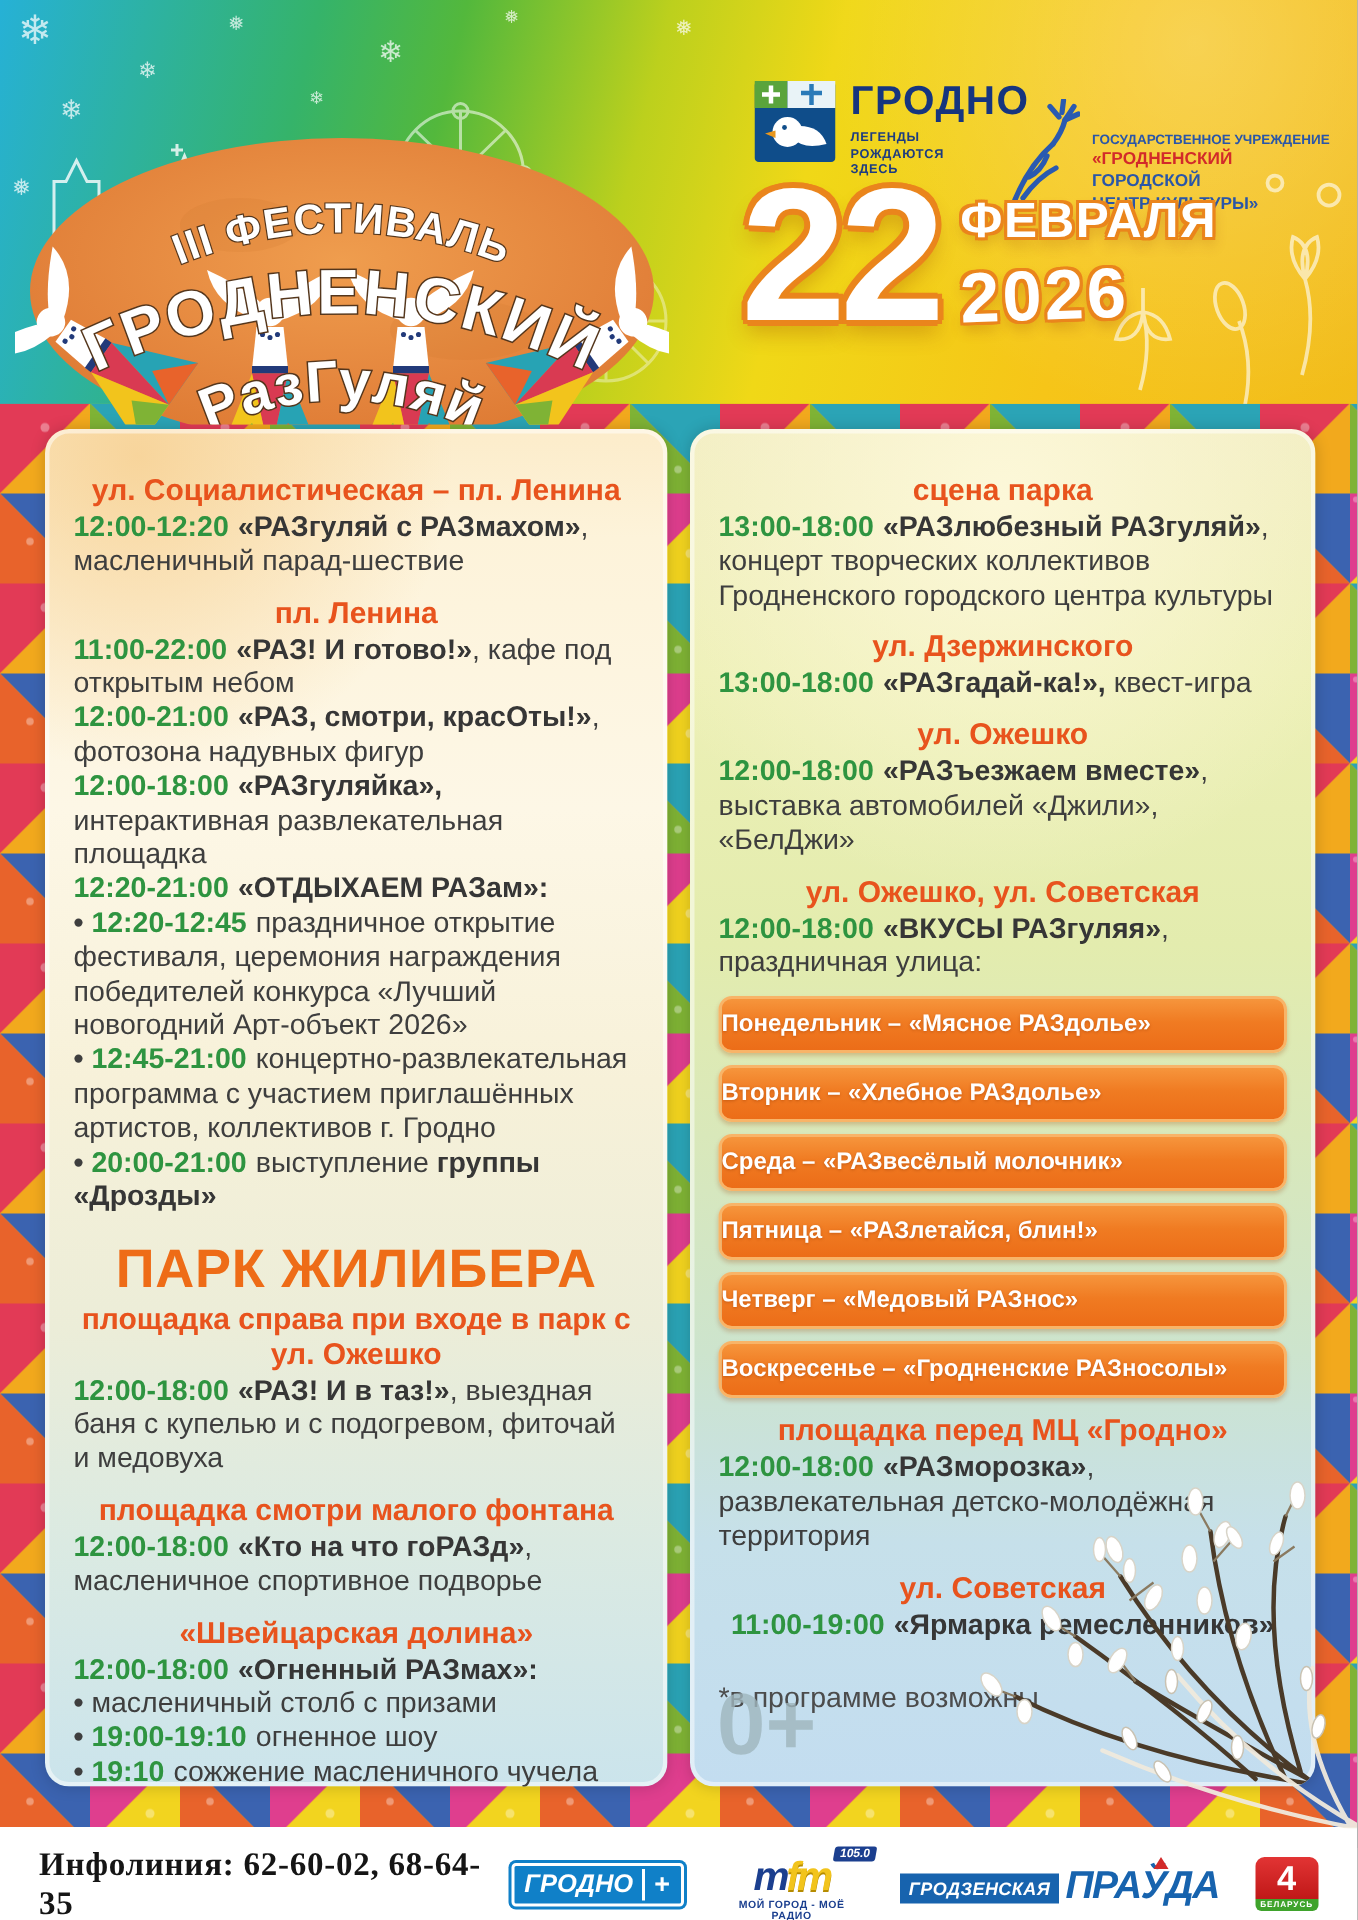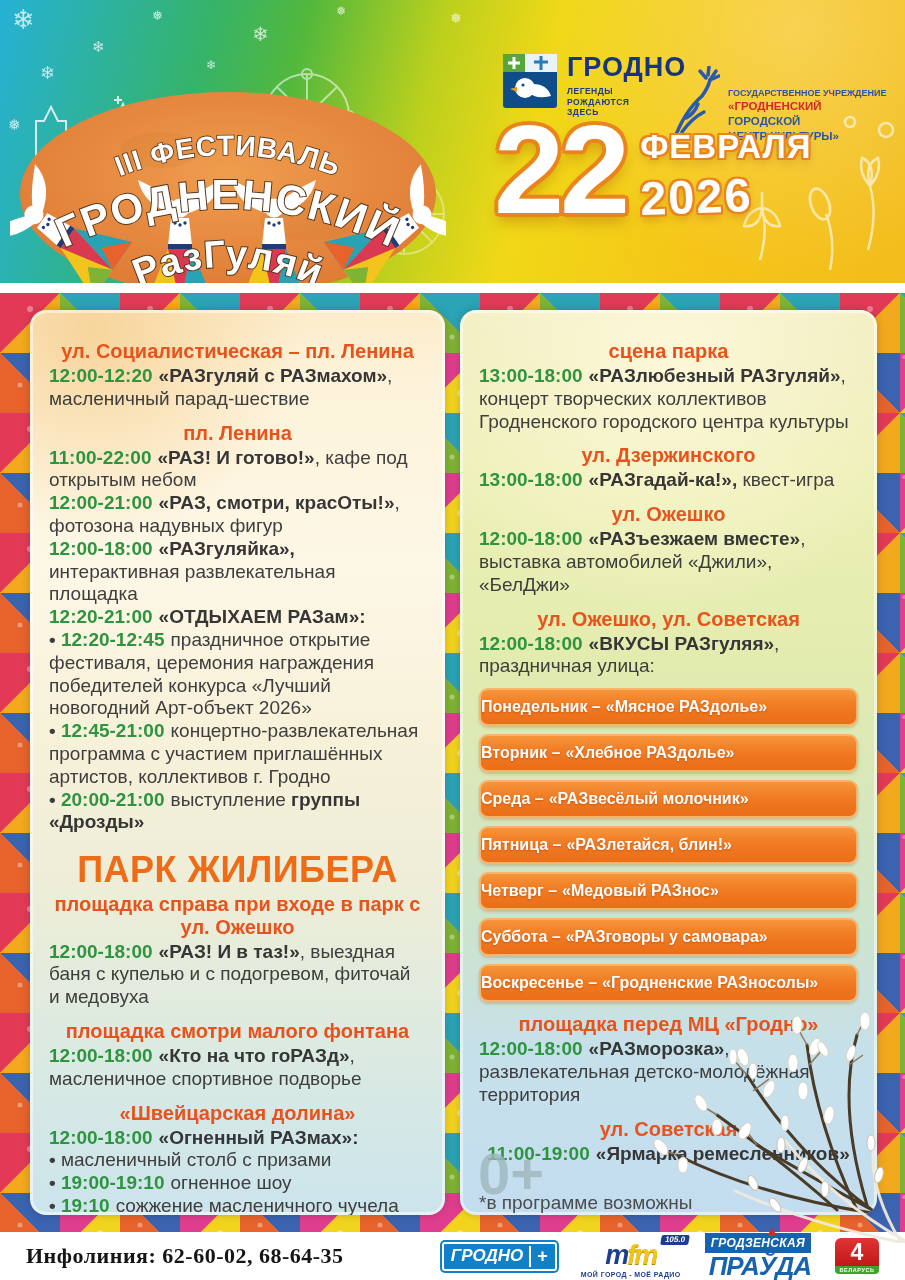--- a/index.html
+++ b/index.html
@@ -36,21 +36,21 @@
      text-shadow:-4px 0 0 #ea851c,4px 0 0 #ea851c,0 -4px 0 #ea851c,0 4px 0 #ea851c,
        -3px -3px 0 #ea851c,3px -3px 0 #ea851c,-3px 3px 0 #ea851c,3px 3px 0 #ea851c,0 9px 14px rgba(140,50,0,.3);}
   .d-col{margin-top:16px;}
   .d-month{font-size:33px;font-weight:700;color:#fff;letter-spacing:1px;
      text-shadow:-2px 0 0 #ea851c,2px 0 0 #ea851c,0 -2px 0 #ea851c,0 2px 0 #ea851c,
        -2px -2px 0 #ea851c,2px -2px 0 #ea851c,-2px 2px 0 #ea851c,2px 2px 0 #ea851c,0 5px 9px rgba(140,50,0,.3);}
   .d-year{font-size:47px;font-weight:800;color:#fff;margin-top:2px;transform:rotate(-2deg);letter-spacing:2px;
      text-shadow:-2px 0 0 #ea851c,2px 0 0 #ea851c,0 -2px 0 #ea851c,0 2px 0 #ea851c,
        -2px -2px 0 #ea851c,2px -2px 0 #ea851c,-2px 2px 0 #ea851c,2px 2px 0 #ea851c,0 5px 9px rgba(140,50,0,.3);}
   
-  .frame{position:absolute;left:0;top:293px;width:905px;height:950px;overflow:hidden;}
+  .frame{position:absolute;left:0;top:269px;width:905px;height:950px;overflow:hidden;}
   .frame-bg{position:absolute;left:0;top:0;}
   .panel{position:absolute;top:17px;height:905px;border-radius:16px;overflow:hidden;z-index:1;
          box-shadow:inset 0 0 0 3px rgba(255,255,255,.5), 0 0 10px rgba(0,0,0,.18);}
   .panel-left{left:30px;width:415px;
     background:
       radial-gradient(circle at 15% 2%, rgba(247,210,150,.9) 0%, rgba(247,210,150,0) 22%),
       linear-gradient(180deg,#fcecca 0%,#fdf3da 8%,#fdf7e6 28%,#f7f1d9 48%,#ecedd8 66%,#dbeae2 82%,#cbe4ec 100%);}
   .panel-right{left:460px;width:417px;
     background:
       radial-gradient(circle at 50% 5%, rgba(253,248,218,.95) 0%, rgba(253,248,218,0) 30%),
@@ -84,21 +84,21 @@
   .lg-gplus{background:#1080c8;border:2px solid #fff;box-shadow:0 0 0 2px #1080c8;border-radius:3px;
      color:#fff;font-weight:800;font-style:italic;font-size:17px;padding:2px 7px;display:flex;align-items:center;}
   .lg-gplus .plus{margin-left:6px;padding-left:6px;border-left:2px solid #fff;font-style:normal;font-size:18px;}
   .lg-mfm{position:relative;text-align:center;line-height:1;padding-top:7px;}
   .lg-mfm .m,.lg-mfm .fm{font-size:27px;font-weight:800;font-style:italic;letter-spacing:-2px;}
   .lg-mfm .m{color:#1b3f8f;}
   .lg-mfm .fm{color:#f2c41c;text-shadow:0 1px 0 #b68c00;}
   .lg-mfm .freq{position:absolute;top:0;right:-8px;background:#1b3f8f;color:#fff;font-size:8px;font-weight:700;
      padding:1px 4px;border-radius:2px;transform:skewX(-10deg);}
   .lg-mfm .tag{font-size:7px;font-weight:700;color:#1b3f8f;letter-spacing:.4px;margin-top:2px;}
-  .lg-pravda{display:flex;align-items:flex-end;position:relative;flex-direction:column;}
+  .lg-pravda{display:flex;align-items:flex-end;position:relative;}
   .lg-pravda .p1{background:#1763ae;color:#fff;font-size:12px;font-weight:800;font-style:italic;padding:3px 6px;letter-spacing:.3px;}
   .lg-pravda .p2{color:#1763ae;font-size:26px;font-weight:800;font-style:italic;letter-spacing:-1px;margin-left:4px;line-height:1;}
   .lg-pravda .flag{position:absolute;right:34px;top:-5px;width:0;height:0;
      border-left:5px solid transparent;border-right:5px solid transparent;border-bottom:8px solid #d22a2a;}
   .lg-ch4{width:44px;text-align:center;}
   .lg-ch4 .d4{background:linear-gradient(180deg,#e23434,#c01818);border-radius:6px 6px 0 0;color:#fff;
      font-size:23px;font-weight:800;line-height:28px;height:28px;}
   .lg-ch4 .bl{background:#3fa32c;border-radius:0 0 4px 4px;color:#fff;font-size:5.5px;font-weight:700;
      letter-spacing:.6px;line-height:8px;height:8px;}
 </style>
@@ -329,24 +329,20 @@
             </div>
           <div class="day-btn">
               <span class="day">Пятница –</span>
               <span class="dt">«РАЗлетайся, блин!»</span>
             </div>
           <div class="day-btn">
               <span class="day">Четверг –</span>
               <span class="dt">«Медовый РАЗнос»</span>
             </div>
           <div class="day-btn">
-              <span class="day">Суббота –</span>
-              <span class="dt">«РАЗговоры у самовара»</span>
-            </div>
-          <div class="day-btn">
               <span class="day">Воскресенье –</span>
               <span class="dt">«Гродненские РАЗносолы»</span>
             </div>
         </div>
 
         <h3 class="head">площадка перед МЦ «Гродно»</h3>
         <p class="entry"><span class="t">12:00-18:00</span><span class="b">«РАЗморозка»</span><span>, развлекательная детско-молодёжная территория</span></p>
 
         <h3 class="head">ул. Советская</h3>
         <p class="entry" style="text-align:center"><span class="t">11:00-19:00</span><span class="b">«Ярмарка ремесленников»</span></p>

